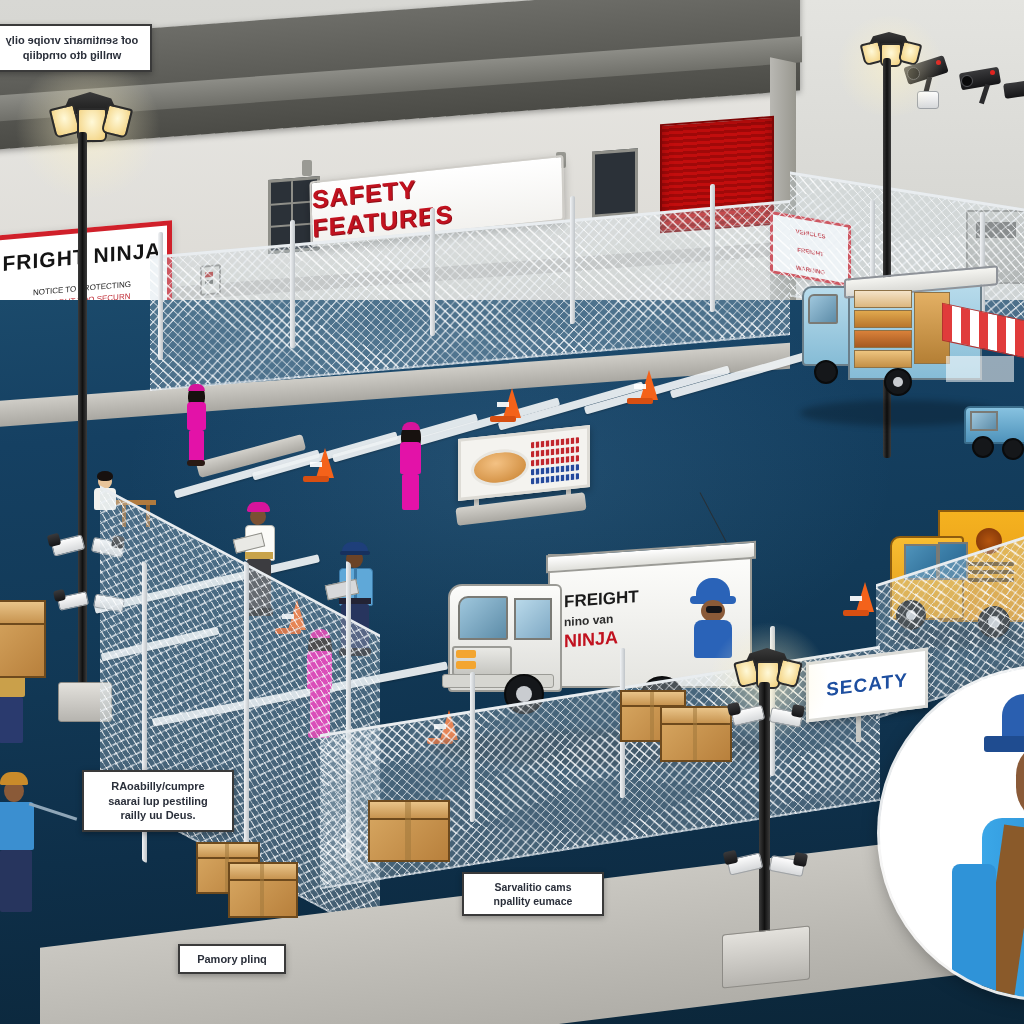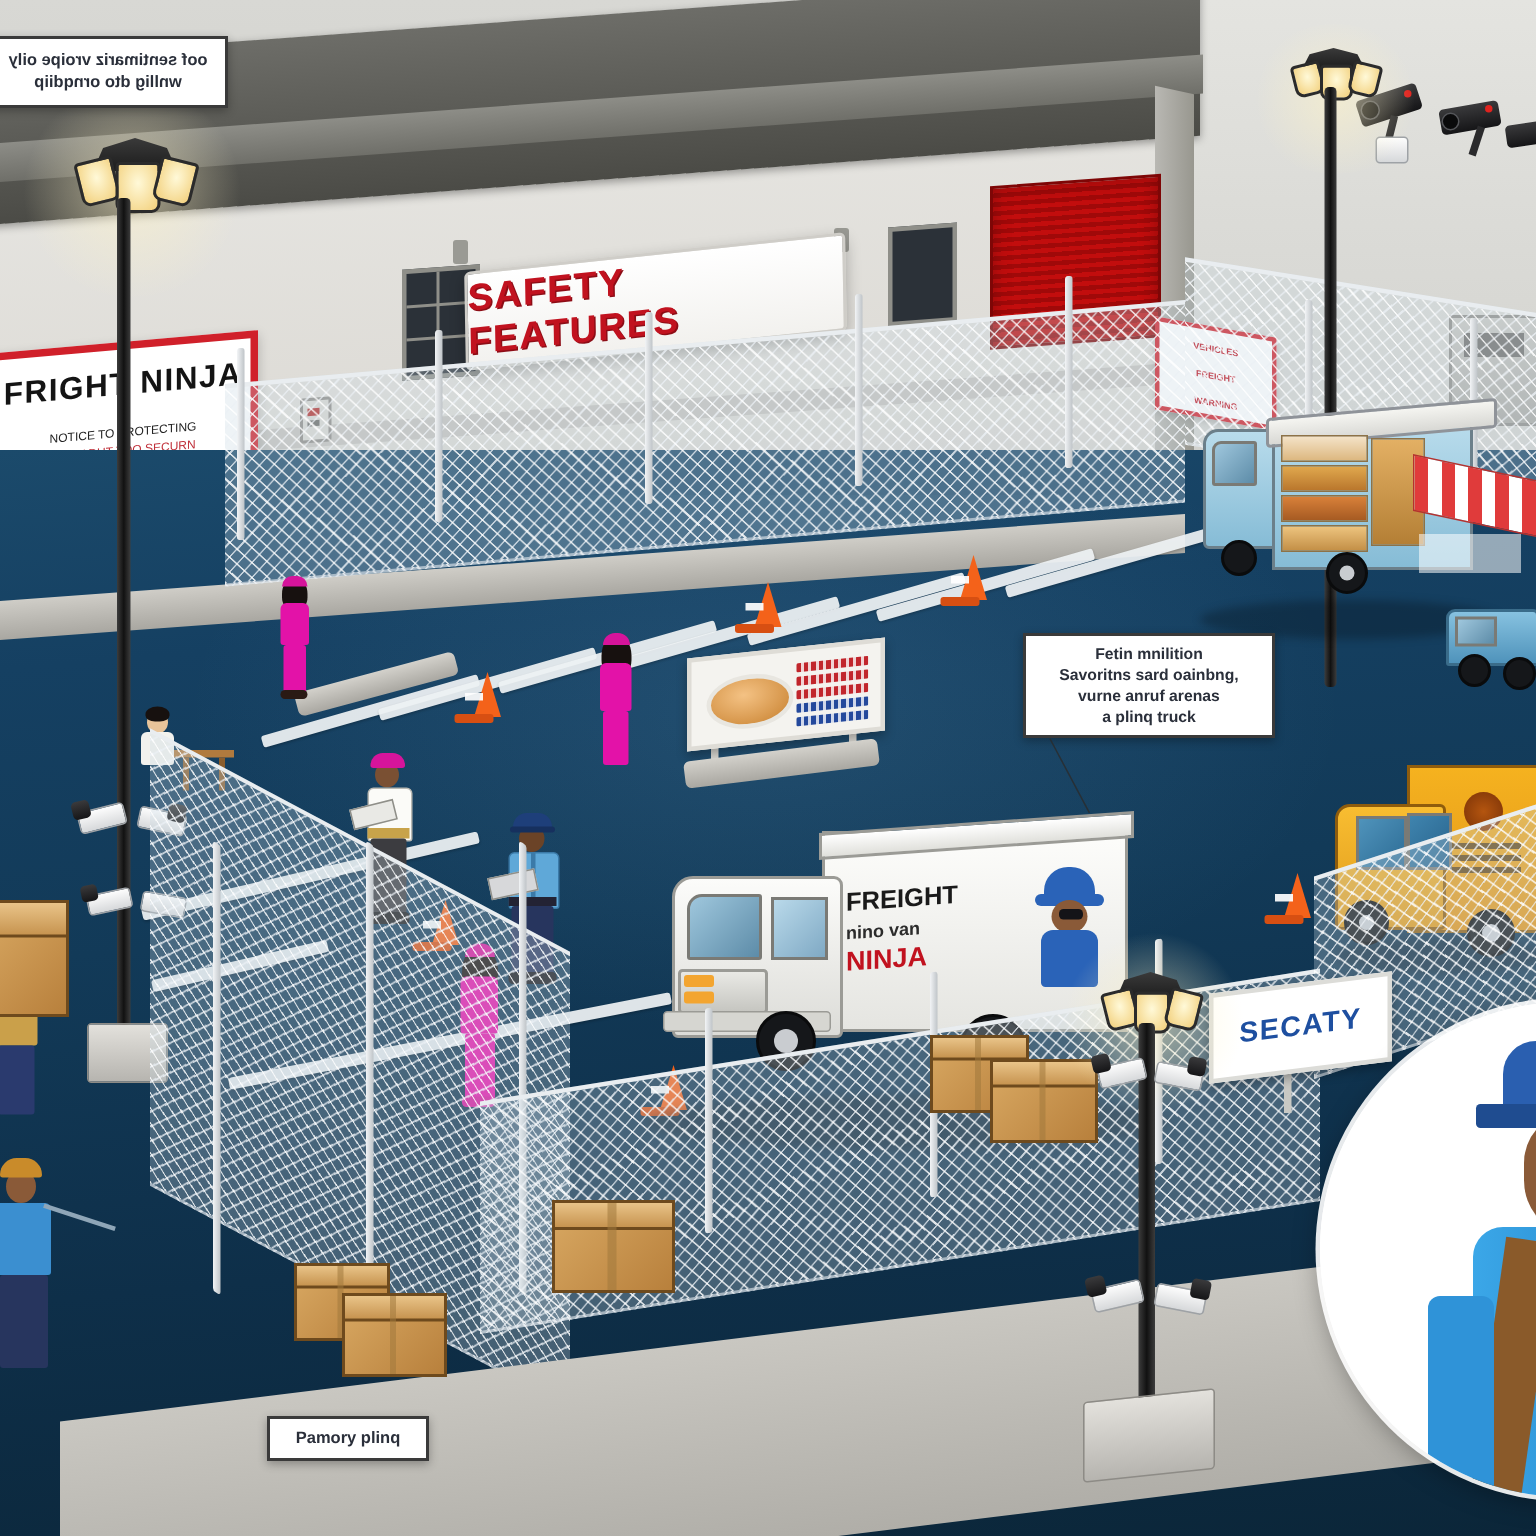--- a/index.html
+++ b/index.html
@@ -610,29 +610,34 @@
 
   </div>
 
   <div class="abs callout flip" style="left:-8px;top:24px;width:160px;height:48px;font-size:11px;">
     <div>
       <div>oof sentimariz vroipe oily</div>
       <div>wnllig dto ornqdiip</div>
     </div>
   </div>
 
-  <div class="abs callout" style="left:682px;top:422px;width:168px;height:70px;font-size:10.5px;">
+  <div class="leader" style="left:700px;top:492px;width:56px;transform:rotate(62deg);"></div>
+
+  <div class="abs callout" style="left:82px;top:770px;width:152px;height:62px;font-size:11px;">
     <div>
-      <div>Fetin mnilition</div>
-      <div>Savoritns sard oainbng,</div>
-      <div>vurne anruf arenas</div>
-      <div>a plinq truck</div>
-    </div>
-  </div>
-  <div class="leader" style="left:700px;top:492px;width:56px;transform:rotate(62deg);"></div>
-
-
+      <div>RAoabilly/cumpre</div>
+      <div>saarai lup pestiling</div>
+      <div>railly uu Deus.</div>
+    </div>
+  </div>
+
+  <div class="abs callout" style="left:462px;top:872px;width:142px;height:44px;font-size:10.5px;">
+    <div>
+      <div>Sarvalitio cams</div>
+      <div>npallity eumace</div>
+    </div>
+  </div>
 
   <div class="abs callout" style="left:178px;top:944px;width:108px;height:30px;font-size:11px;">
     <div>Pamory plinq</div>
   </div>
 
 </div>
 
 </body></html>

